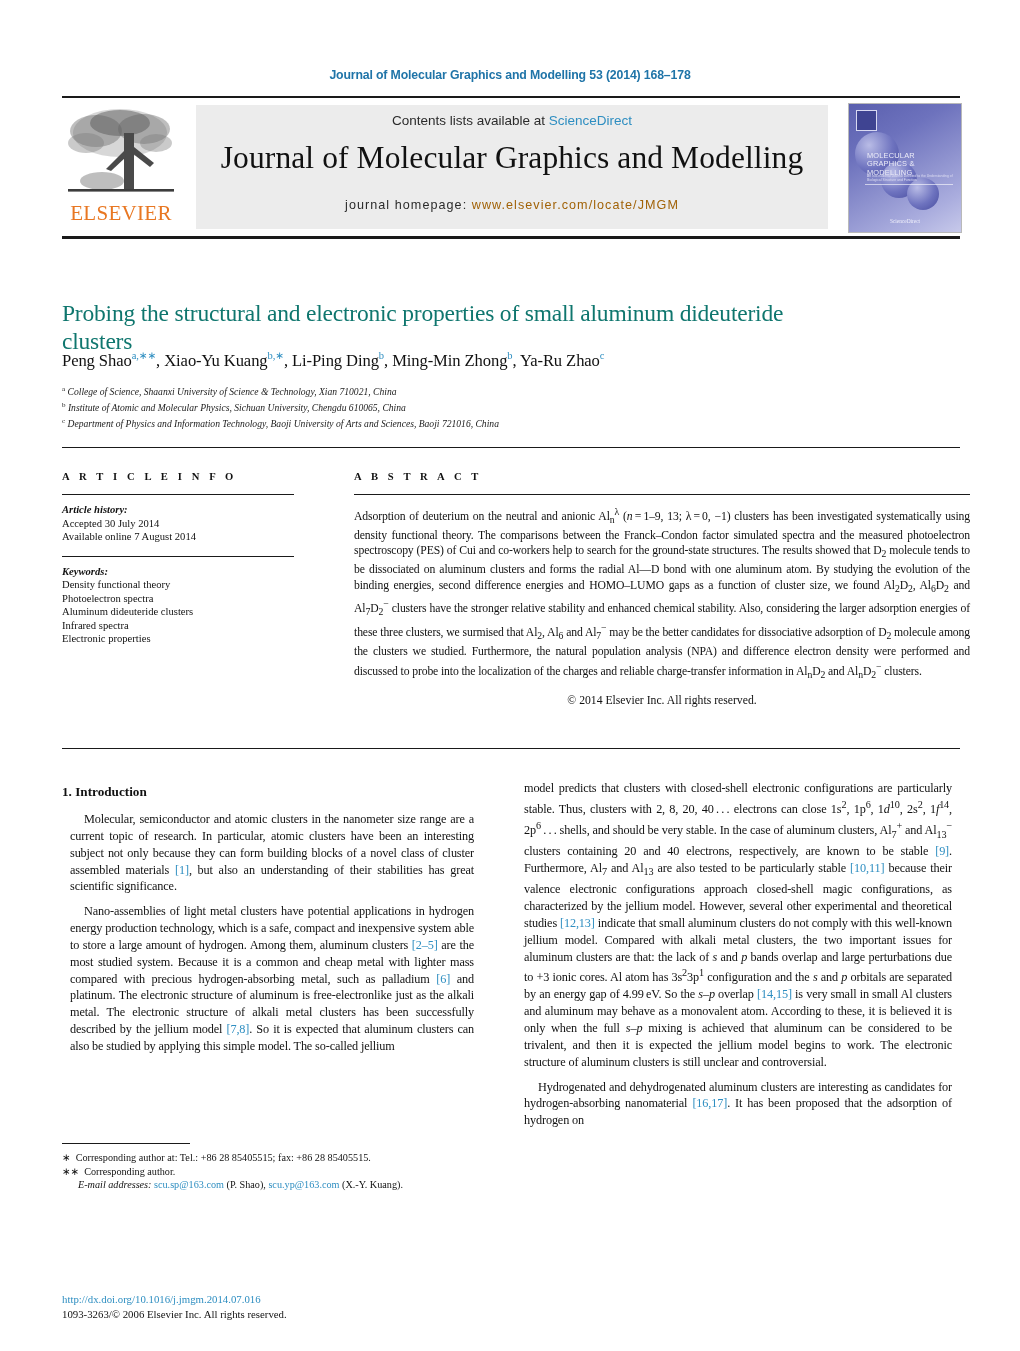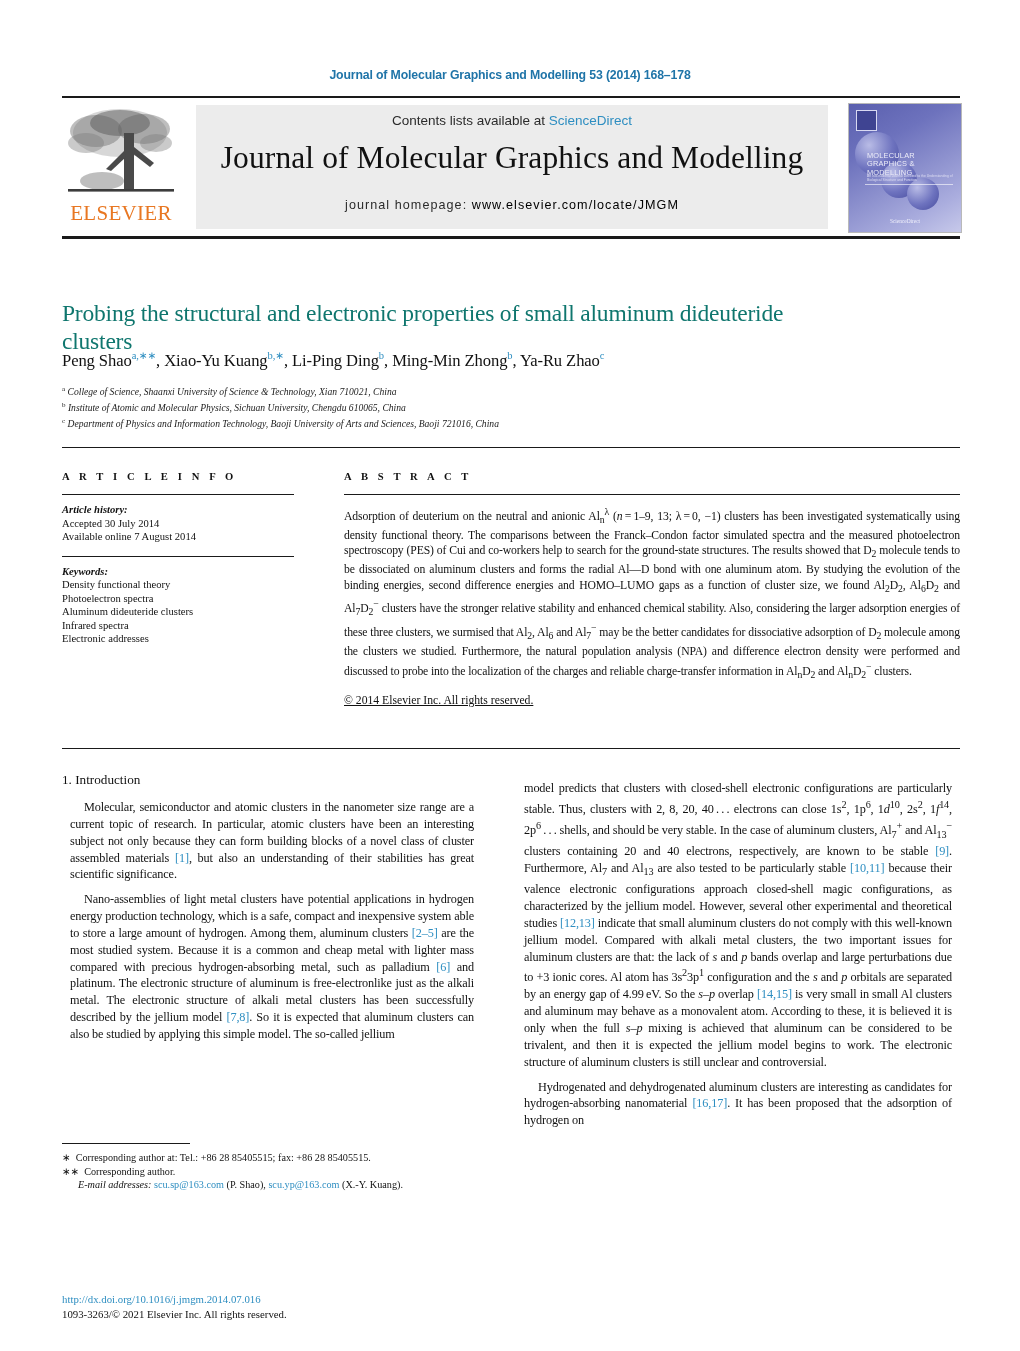--- a/index.html
+++ b/index.html
@@ -99,21 +99,21 @@
   .homepage-line {
     position: absolute;
     left: 196px; top: 198px;
     width: 632px;
     text-align: center;
     font-family: "Liberation Sans", sans-serif;
     font-size: 12.6px;
     letter-spacing: 1.05px;
     color: #2b2b2b;
   }
-  .homepage-line .url { color: #000000; }
+  .homepage-line .url { color: #a16207; }
 
   .cover-thumb {
     position: absolute;
     left: 848px; top: 103px;
     width: 112px; height: 128px;
     border: 1px solid #b9b9b9;
     background: linear-gradient(150deg, #5a5fae 0%, #6d72bd 30%, #8f93cf 58%, #aaadde 80%, #c7c9ea 100%);
     overflow: hidden;
   }
   .cover-stamp {
@@ -253,61 +253,60 @@
     line-height: 13.4px;
     color: #111;
   }
   .info-block .lab {
     font-style: italic;
     font-weight: bold;
   }
 
   .abs-col {
     position: absolute;
-    left: 344px; top: 471px;
+    left: 354px; top: 471px;
     width: 616px;
   }
   .abs-rule {
     width: 616px; height: 1.2px;
     background: #1a1a1a;
     margin: 12px 0 9px 0;
   }
   .abs-text {
     font-family: "Liberation Serif", serif;
     font-size: 11.7px;
     line-height: 15.45px;
     text-align: justify;
     color: #111;
     letter-spacing: -0.12px;
   }
   .abs-copy {
     margin-top: 11px;
-    text-align: left;
+    text-align: center;
     font-family: "Liberation Serif", serif;
     font-size: 11.7px;
     color: #111;
-    text-decoration: underline;
   }
 
   
   .col-left {
     position: absolute;
     left: 62px; top: 772px;
     width: 420px;
   }
   .col-right {
     position: absolute;
     left: 516px; top: 772px;
     width: 444px;
   }
   .body-head {
     font-family: "Liberation Serif", serif;
-    font-weight: normal;
+    font-weight: bold;
     font-size: 13.2px;
-    margin: 0 0 11px 0;
+    margin: 12px 0 11px 0;
     color: #111;
   }
   .body-p {
     font-family: "Liberation Serif", serif;
     font-size: 12.25px;
     line-height: 16.85px;
     text-align: justify;
     text-indent: 14px;
     margin: 8px;
     color: #111;
@@ -427,21 +426,21 @@
       <div>Accepted 30 July 2014</div>
       <div>Available online 7 August 2014</div>
     </div>
     <div class="info-rule"></div>
     <div class="info-block">
       <div class="lab">Keywords:</div>
       <div>Density functional theory</div>
       <div>Photoelectron spectra</div>
       <div>Aluminum dideuteride clusters</div>
       <div>Infrared spectra</div>
-      <div>Electronic addresses</div>
+      <div>Electronic properties</div>
     </div>
   </div>
 
   <div class="abs-col">
     <div class="sec-head">A B S T R A C T</div>
     <div class="abs-rule"></div>
     <div class="abs-text">
       Adsorption of deuterium on the neutral and anionic Al<sub>n</sub><sup>λ</sup> (<i>n</i> = 1–9, 13; λ = 0, −1) clusters has been investigated systematically using density functional theory. The comparisons between the Franck–Condon factor simulated spectra and the measured photoelectron spectroscopy (PES) of Cui and co-workers help to search for the ground-state structures. The results showed that D<sub>2</sub> molecule tends to be dissociated on aluminum clusters and forms the radial Al—D bond with one aluminum atom. By studying the evolution of the binding energies, second difference energies and HOMO–LUMO gaps as a function of cluster size, we found Al<sub>2</sub>D<sub>2</sub>, Al<sub>6</sub>D<sub>2</sub> and Al<sub>7</sub>D<sub>2</sub><sup>−</sup> clusters have the stronger relative stability and enhanced chemical stability. Also, considering the larger adsorption energies of these three clusters, we surmised that Al<sub>2</sub>, Al<sub>6</sub> and Al<sub>7</sub><sup>−</sup> may be the better candidates for dissociative adsorption of D<sub>2</sub> molecule among the clusters we studied. Furthermore, the natural population analysis (NPA) and difference electron density were performed and discussed to probe into the localization of the charges and reliable charge-transfer information in Al<sub>n</sub>D<sub>2</sub> and Al<sub>n</sub>D<sub>2</sub><sup>−</sup> clusters.
     </div>
     <div class="abs-copy">© 2014 Elsevier Inc. All rights reserved.</div>
@@ -481,16 +480,16 @@
       <span class="em-lab">E-mail addresses:</span>
       <span class="link">scu.sp@163.com</span>
       <span>(P. Shao),</span>
       <span class="link">scu.yp@163.com</span>
       <span>(X.-Y. Kuang).</span>
     </div>
   </div>
 
   <div class="doi-block">
     <div class="doi">http://dx.doi.org/10.1016/j.jmgm.2014.07.016</div>
-    <div>1093-3263/© 2021 Elsevier Inc. All rights reserved.</div>
+    <div>1093-3263/© 2006 Elsevier Inc. All rights reserved.</div>
   </div>
 
 </div>
 
 </body></html>

